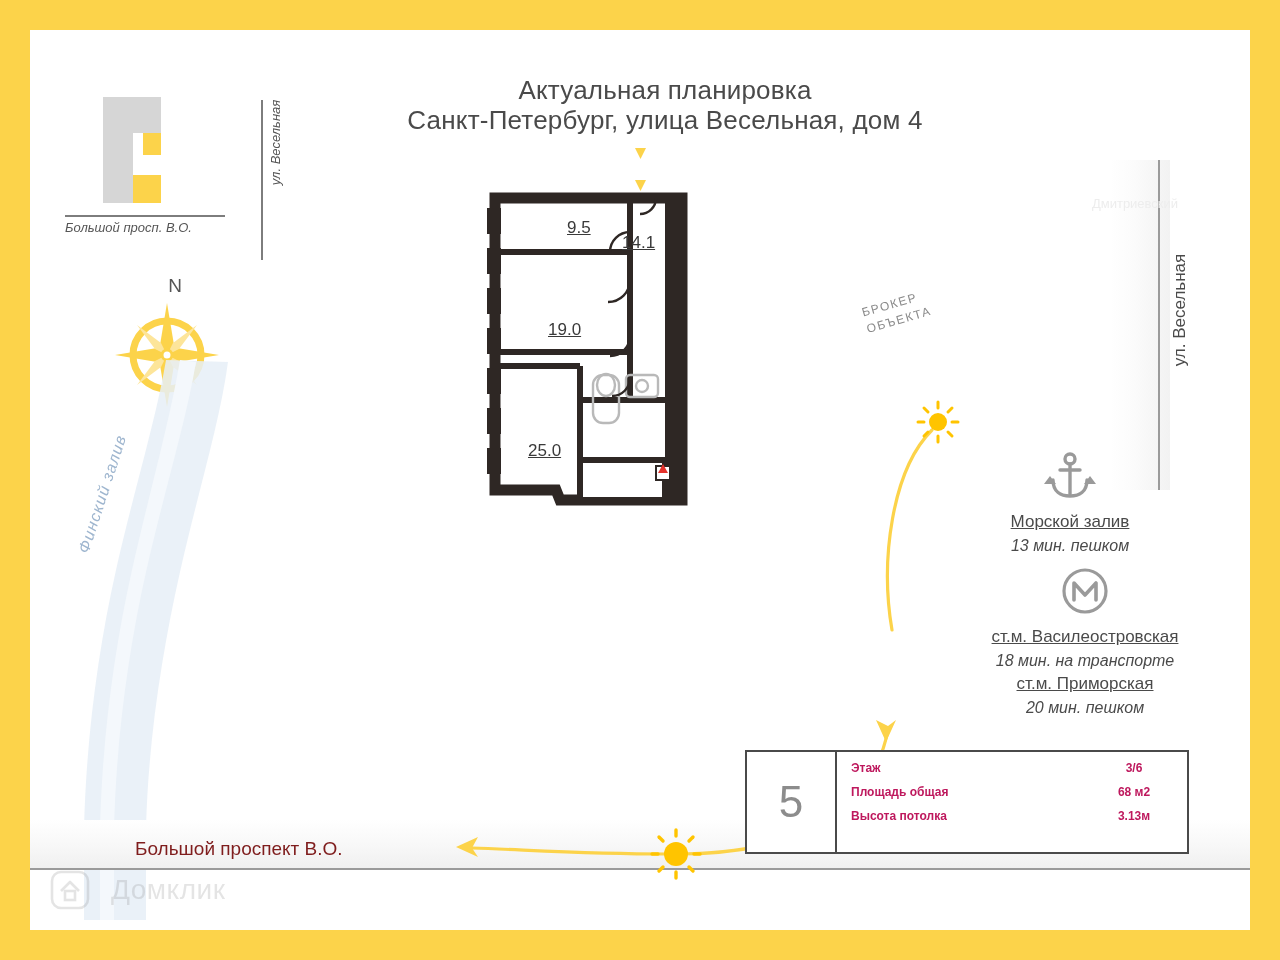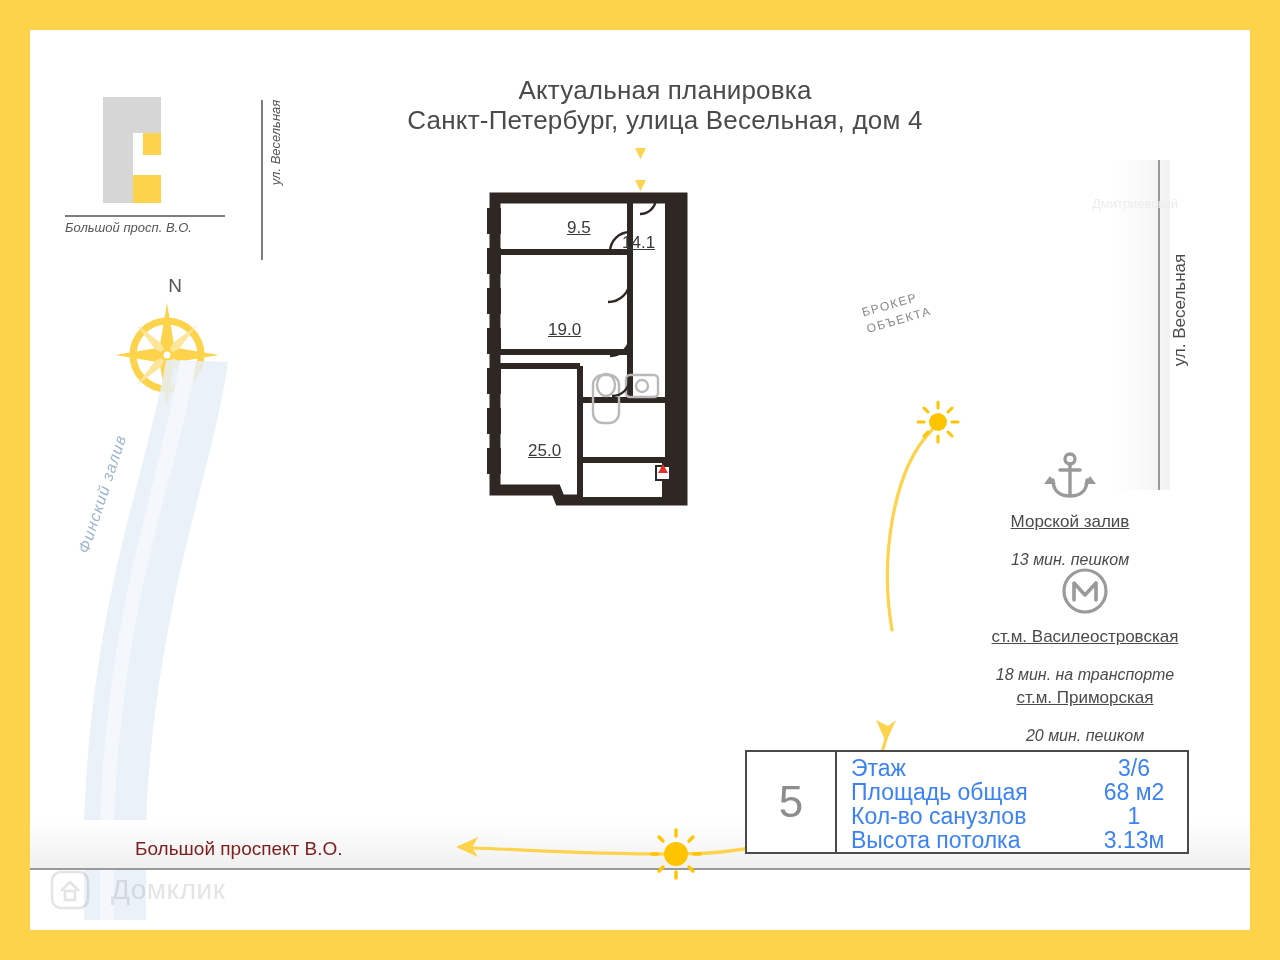--- a/index.html
+++ b/index.html
@@ -88,39 +88,39 @@
   
   .broker{
     position:absolute;left:830px;top:275px;width:110px;
     font-size:12px;color:#8a8a8a;letter-spacing:1.5px;line-height:17px;
     transform:rotate(-16deg);transform-origin:left top;
   }
 
   
   .poi{position:absolute;text-align:center;color:#4a4a4a;}
   .poi .name{font-size:17px;text-decoration:underline;line-height:24px;white-space:nowrap;}
-  .poi .time{font-size:16px;font-style:italic;line-height:23px;white-space:nowrap;margin-top:14px;}
+  .poi .time{font-size:16px;font-style:italic;line-height:23px;white-space:nowrap;}
   .poi-icon{position:absolute;}
 
   #poi-port{left:905px;top:480px;width:270px;}
   #poi-metro{left:885px;top:595px;width:340px;}
 
   
   .info{
     position:absolute;left:715px;top:720px;width:440px;height:100px;
     border:2px solid #4a4a4a;background:#fff;
     display:flex;
   }
   .info-num{
     width:88px;border-right:2px solid #4a4a4a;
     display:flex;align-items:center;justify-content:center;
     font-size:44px;color:#8c8c8c;
   }
   .info-rows{flex:1;padding:4px 10px 0 14px;}
-  .info-row{display:flex;font-size:23px;color:#3b82f6;line-height:24px;}
+  .info-row{display:flex;font-size:12px;color:#be185d;line-height:24px;font-weight:bold;}
   .info-row .k{flex:1;white-space:nowrap;}
   .info-row .v{width:86px;text-align:center;white-space:nowrap;}
 
   
   .watermark{
     position:absolute;left:20px;top:840px;display:flex;align-items:center;gap:21px;
     opacity:.18;
   }
   .watermark .wtext{font-size:28px;color:#6e6e6e;letter-spacing:.5px;}
 
@@ -269,24 +269,20 @@
       <div class="info-rows">
         <div class="info-row">
           <span class="k">Этаж</span>
           <span class="v">3/6</span>
         </div>
         <div class="info-row">
           <span class="k">Площадь общая</span>
           <span class="v">68 м2</span>
         </div>
         <div class="info-row">
-          <span class="k">Кол-во санузлов</span>
-          <span class="v">1</span>
-        </div>
-        <div class="info-row">
           <span class="k">Высота потолка</span>
           <span class="v">3.13м</span>
         </div>
       </div>
     </div>
 
     <div class="watermark">
       <svg width="40" height="40" viewBox="0 0 40 40">
         <rect x="2" y="2" width="36" height="36" rx="9" fill="none" stroke="#6e6e6e" stroke-width="2.6"></rect>
         <path d="M11,21 L20,12 L29,21" fill="none" stroke="#6e6e6e" stroke-width="2.6" stroke-linejoin="round"></path>

